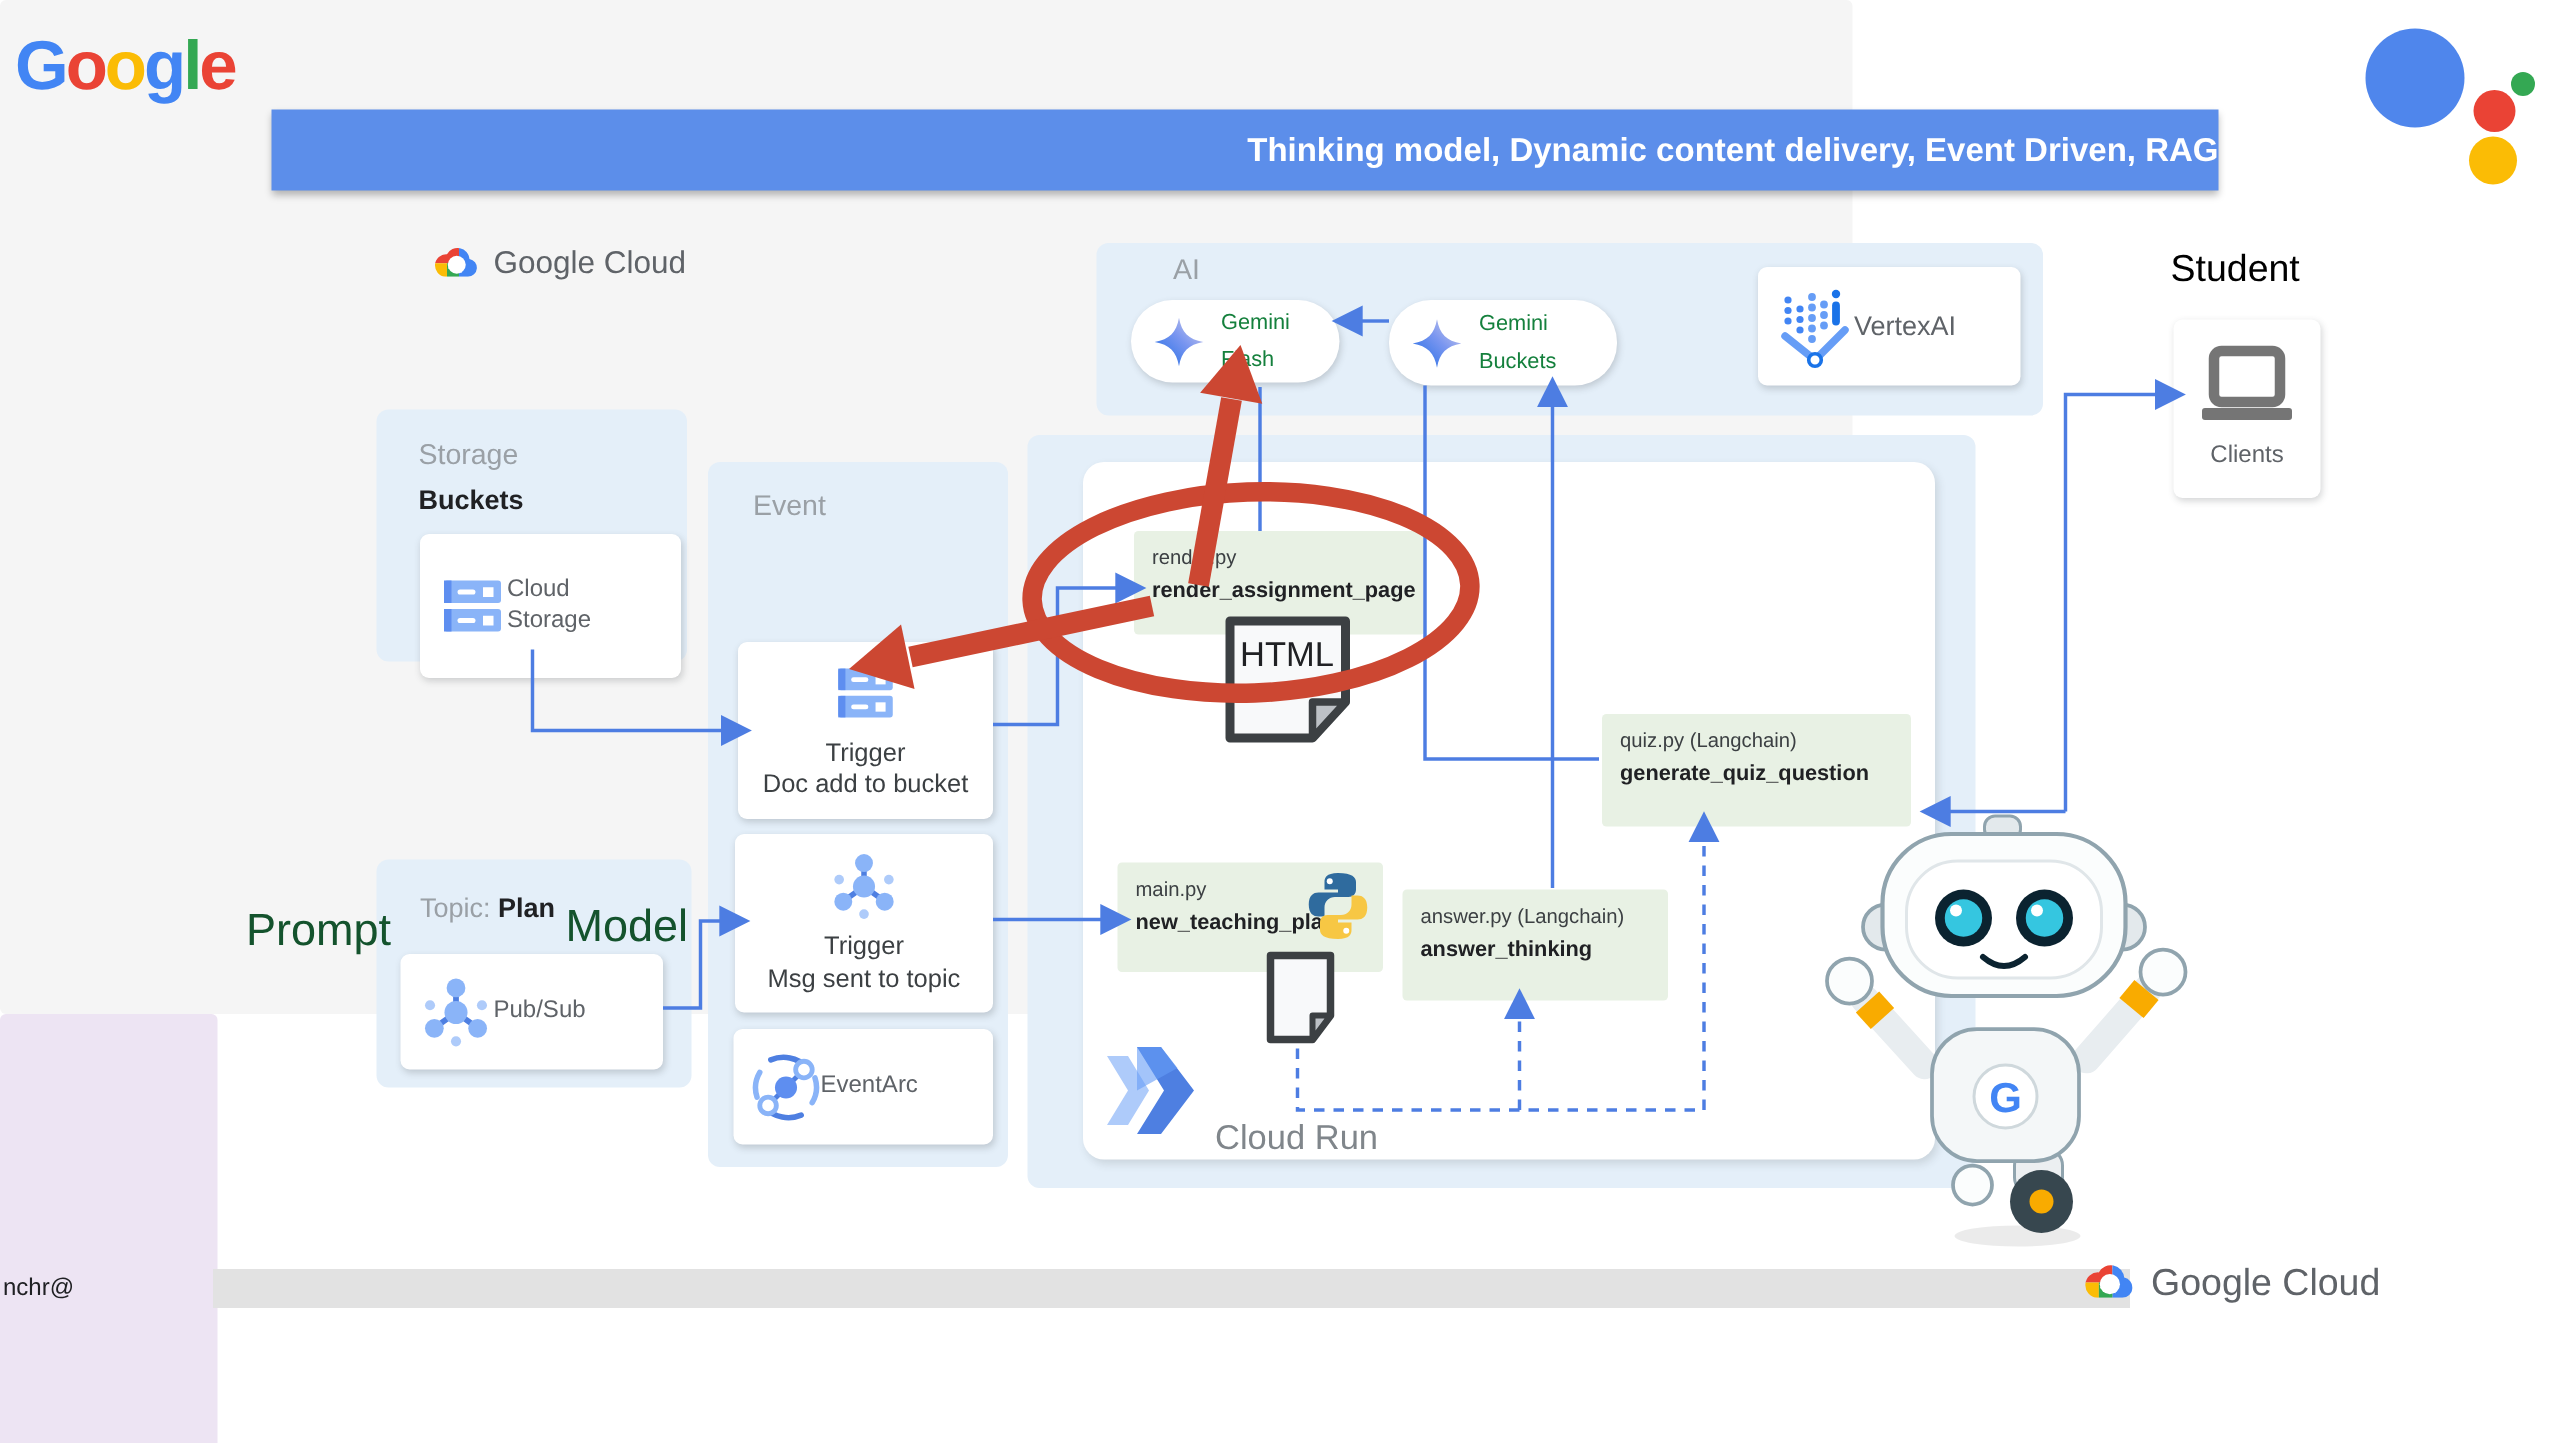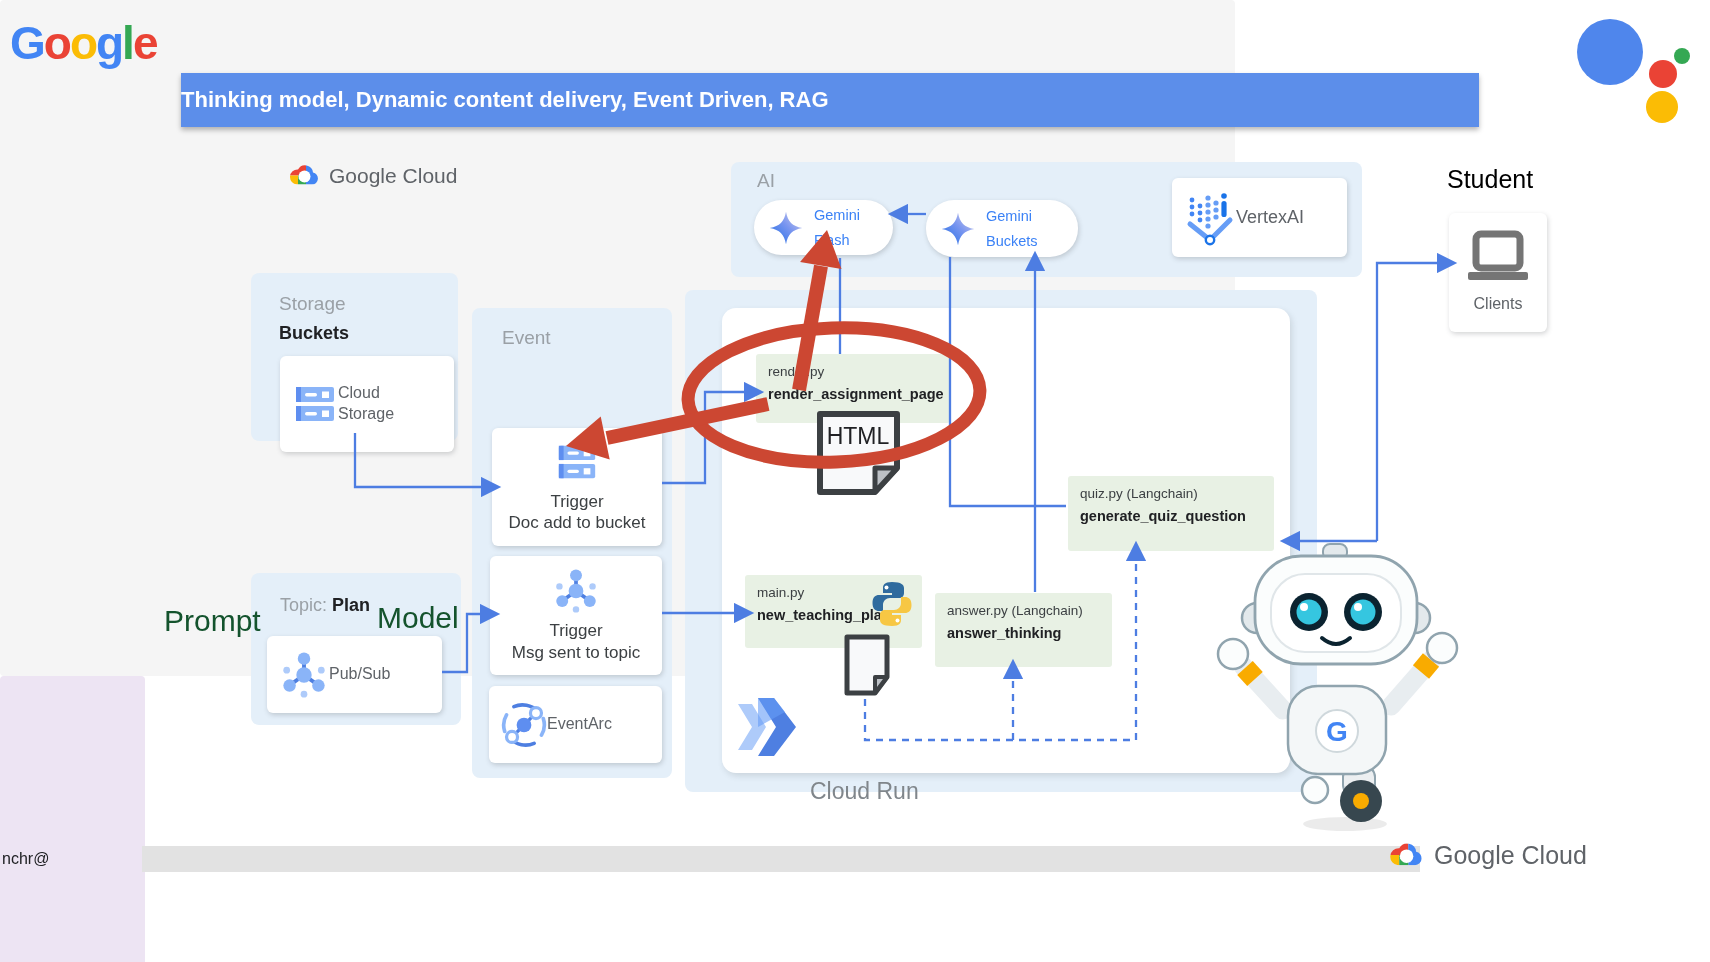--- a/index.html
+++ b/index.html
@@ -4,21 +4,21 @@
 <style>
   html,body{margin:0;padding:0;background:#fff;}
   #stage{position:relative;width:1710px;height:962px;overflow:hidden;background:#fff;
          font-family:"Liberation Sans","DejaVu Sans",sans-serif;color:#202124;}
   .abs{position:absolute;}
   svg{display:block;}
   
   #google-logo{left:10px;top:16px;font-size:46px;font-weight:700;letter-spacing:-2px;}
   .g-blue{color:#4285F4}.g-red{color:#EA4335}.g-yellow{color:#FBBC05}.g-green{color:#34A853}
   #banner{left:181px;top:73px;width:1298px;height:54px;background:#5c8eea;
-          display:flex;align-items:center;justify-content:flex-start;
+          display:flex;align-items:center;justify-content:flex-end;
           box-shadow:0 3px 5px rgba(0,0,0,.28);}
   #banner-title{color:#fff;font-size:22px;font-weight:700;}
   #assistant-dots{left:1440px;top:10px;width:260px;height:130px;}
   
   .panel{position:absolute;background:#e4eff9;border-radius:8px;}
   #main-panel{left:172px;top:148px;width:1235px;height:676px;background:#f5f5f5;border-radius:4px;}
   #panel-student{left:1418px;top:151px;width:145px;height:609px;background:#ede4f3;border-radius:4px;}
   #panel-storage{left:251px;top:273px;width:207px;height:168px;}
   #panel-event{left:472px;top:308px;width:200px;height:470px;}
   #panel-topic{left:251px;top:573px;width:210px;height:152px;}
@@ -28,28 +28,28 @@
                 box-shadow:2px 3px 6px rgba(60,64,67,.15);}
   
   .node{position:absolute;background:#fff;border-radius:6px;box-shadow:1px 2px 5px rgba(60,64,67,.22);}
   .pill{position:absolute;background:#fff;border-radius:28px;box-shadow:1px 2px 5px rgba(60,64,67,.22);
         display:flex;align-items:center;gap:10px;padding:0 14px;box-sizing:border-box;}
   .rowbox{display:flex;align-items:center;padding:0 12px;box-sizing:border-box;}
   .colbox{display:flex;flex-direction:column;align-items:center;justify-content:center;box-sizing:border-box;}
   .gray-label{color:#9aa0a6;font-size:19px;}
   .node-label{color:#5f6368;font-size:16px;line-height:1.3;}
   .dark-label{color:#3c4043;font-size:17px;line-height:1.25;text-align:center;}
-  .small-gemini{color:#3b82f6;font-size:14.5px;line-height:1.7;}
+  .small-gemini{color:#15803d;font-size:14.5px;line-height:1.7;}
   
   .gbox{position:absolute;background:#e8f1e4;border-radius:3px;padding:10px 12px;box-sizing:border-box;}
   .gfile{font-size:13.5px;color:#3c4043;margin-bottom:7px;}
   .gfn{font-size:14.5px;color:#202124;font-weight:700;}
   
   #prompt-label,#model-label{font-size:30px;color:#14532d;}
-  #cloudrun-label{font-size:23px;color:#80868b;margin-top:33px;}
+  #cloudrun-label{font-size:23px;color:#80868b;}
   #student-label{font-size:25px;color:#000000;}
   #nchr{left:2px;top:850px;font-size:16px;color:#202124;}
   #gray-bar{left:142px;top:846px;width:1278px;height:26px;background:#e2e2e2;}
   .overlay{position:absolute;left:0;top:0;pointer-events:none;}
 </style>
 </head>
 <body>
 
 <div id="stage">
 
@@ -87,21 +87,21 @@
         <rect x="36" y="0" width="28" height="52" fill="#4285F4"></rect>
         <rect x="0" y="26" width="20" height="26" fill="#FBBC05"></rect>
         <rect x="20" y="26" width="16" height="26" fill="#34A853"></rect>
         <circle cx="33" cy="28" r="12" fill="#fff"></circle>
         <path d="M33 20 l10 16 h-20 z" fill="#fff" transform="rotate(18 33 28)"></path>
       </g>
     </svg>
     <span style="font-size:21px;color:#5f6368;">Google Cloud</span>
   </div>
 
-  <div class="abs gray-label" style="left:757px;top:170px;">AI</div>
+  <div class="abs gray-label" style="left:782px;top:170px;">AI</div>
 
   <div class="pill" style="left:754px;top:200px;width:139px;height:55px;">
     <svg width="36" height="36" viewBox="0 0 40 40">
       <defs>
           <linearGradient id="gem1" x1="0" y1="1" x2="1" y2="0">
         <stop offset="0" stop-color="#1a6ae4"></stop>
             <stop offset=".55" stop-color="#7a96f0"></stop>
             <stop offset="1" stop-color="#d9d3e8"></stop>
       </linearGradient>
         </defs>

